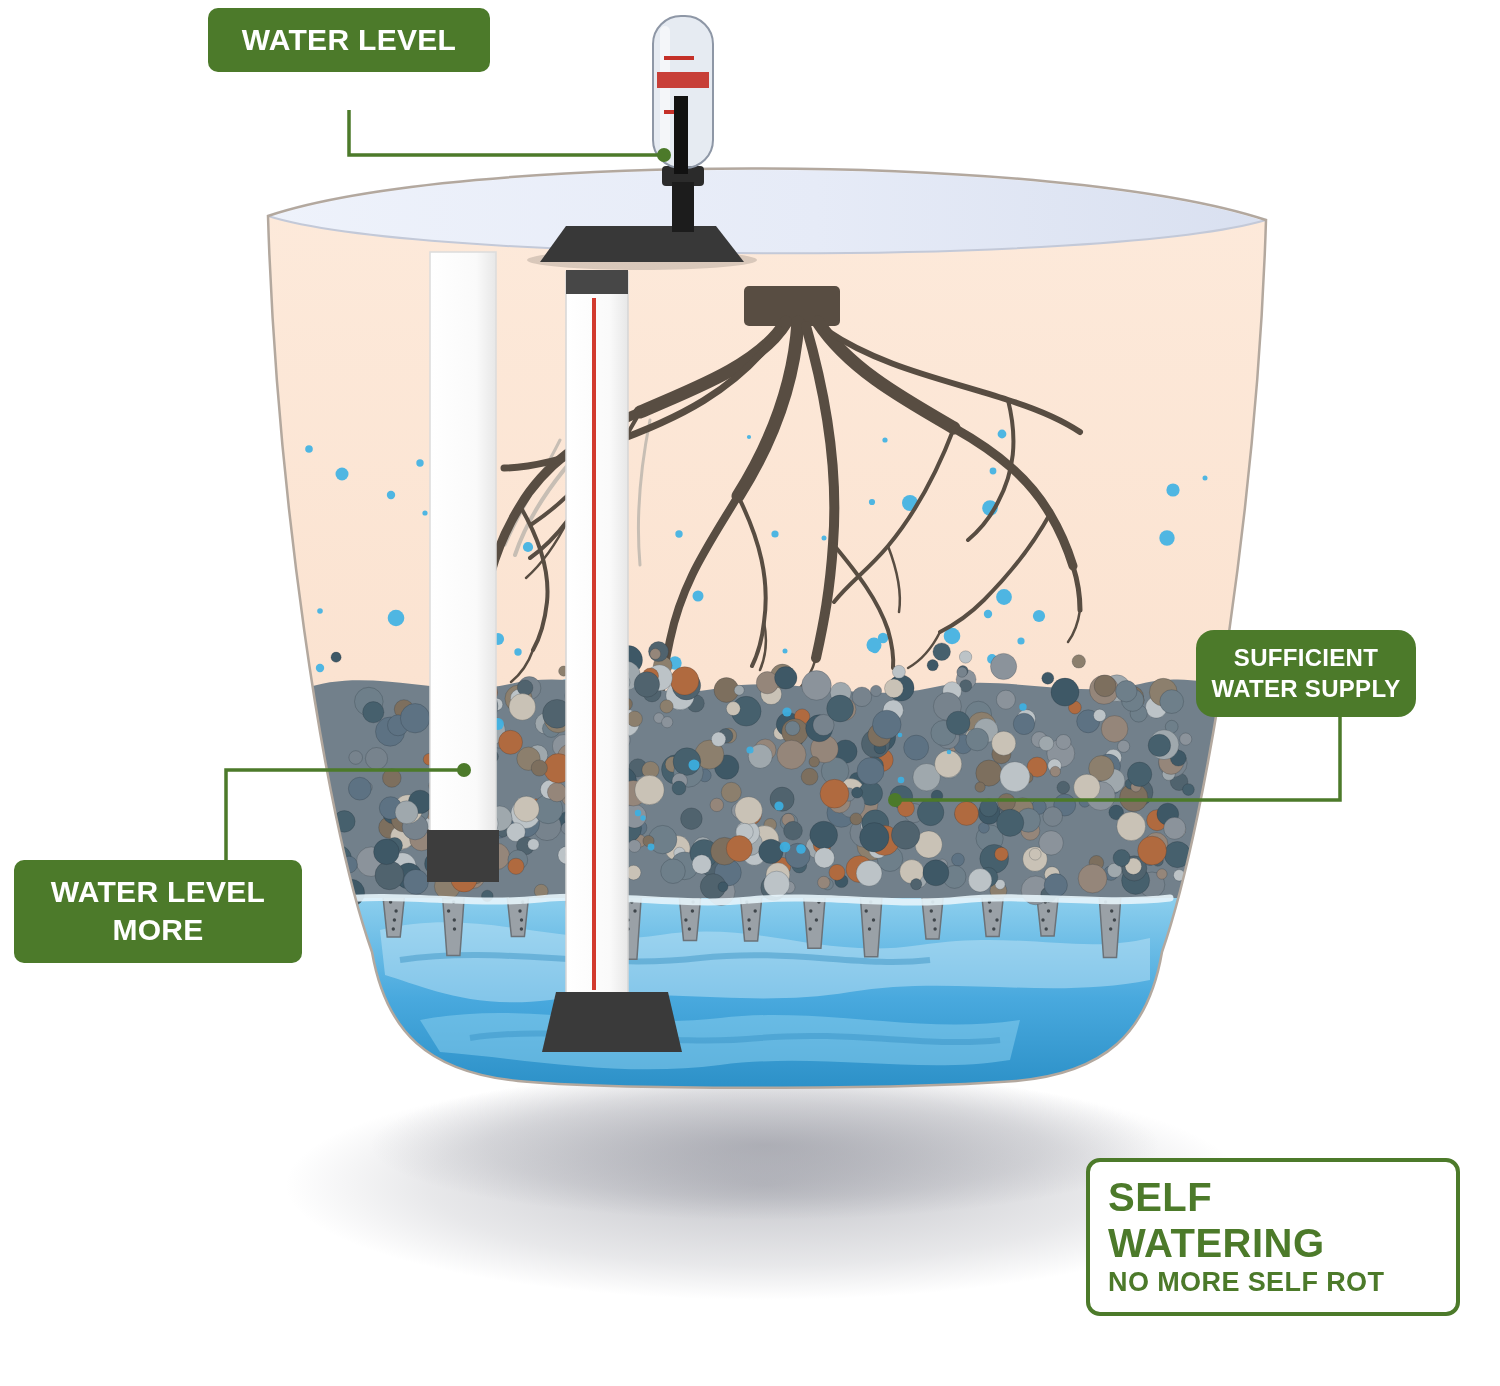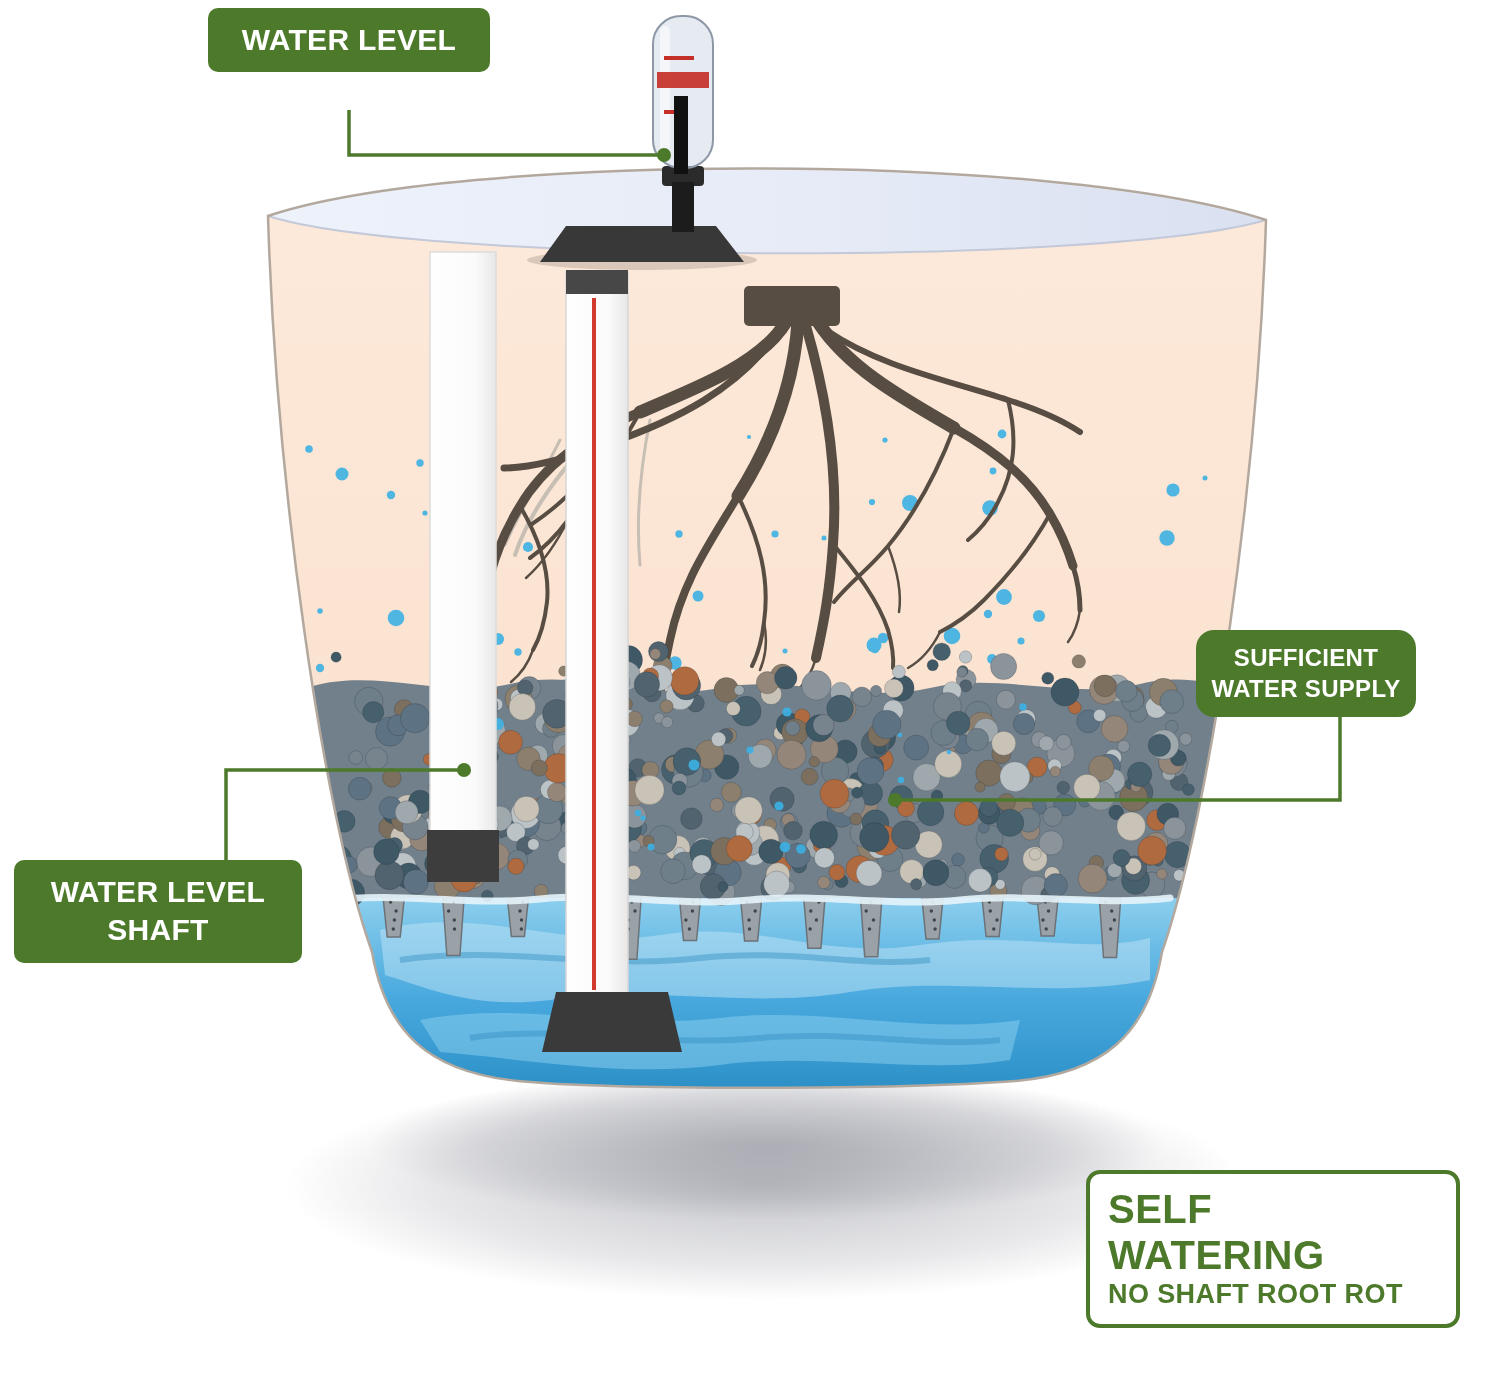--- a/index.html
+++ b/index.html
@@ -33,21 +33,20 @@
   #co-shaft{left:14px;top:860px;width:288px;font-size:30px;}
   .badge{
     position:absolute;
     left:1086px;top:1158px;width:374px;
     box-sizing:border-box;
     background:#ffffff;
     border:4px solid var(--green);
     border-radius:14px;
     padding:12px 18px 14px 18px;
     color:var(--green);
-    margin-top:12px;
   }
   .badge-title{font-size:40px;font-weight:800;letter-spacing:.5px;line-height:1.15;}
   .badge-sub{font-size:27px;font-weight:700;letter-spacing:.4px;line-height:1.2;}
   .connector{stroke:var(--green);stroke-width:3.5;fill:none;}
   .connector-dot{fill:var(--green);}
 </style>
 </head>
 <body>
 
 <div class="canvas">
@@ -803,21 +802,21 @@
     <span class="l">WATER LEVEL</span>
   </div>
 
   <div class="callout" id="co-supply">
     <span class="l">SUFFICIENT</span>
     <span class="l">WATER SUPPLY</span>
   </div>
 
   <div class="callout" id="co-shaft">
     <span class="l">WATER LEVEL</span>
-    <span class="l">SHAFT</span>
+    <span class="l">MORE</span>
   </div>
 
   <div class="badge">
     <div class="badge-title">SELF WATERING</div>
-    <div class="badge-sub">NO SHAFT ROOT ROT</div>
+    <div class="badge-sub">NO MORE SELF ROT</div>
   </div>
 
 </div>
 
 </body></html>

